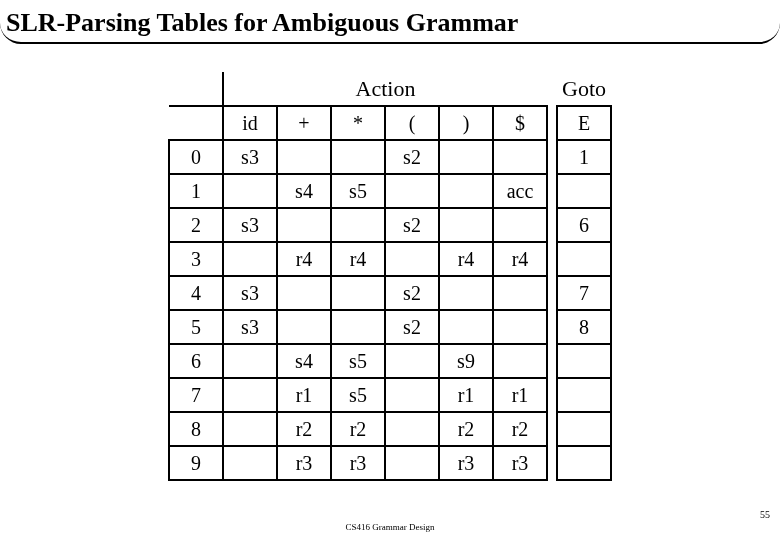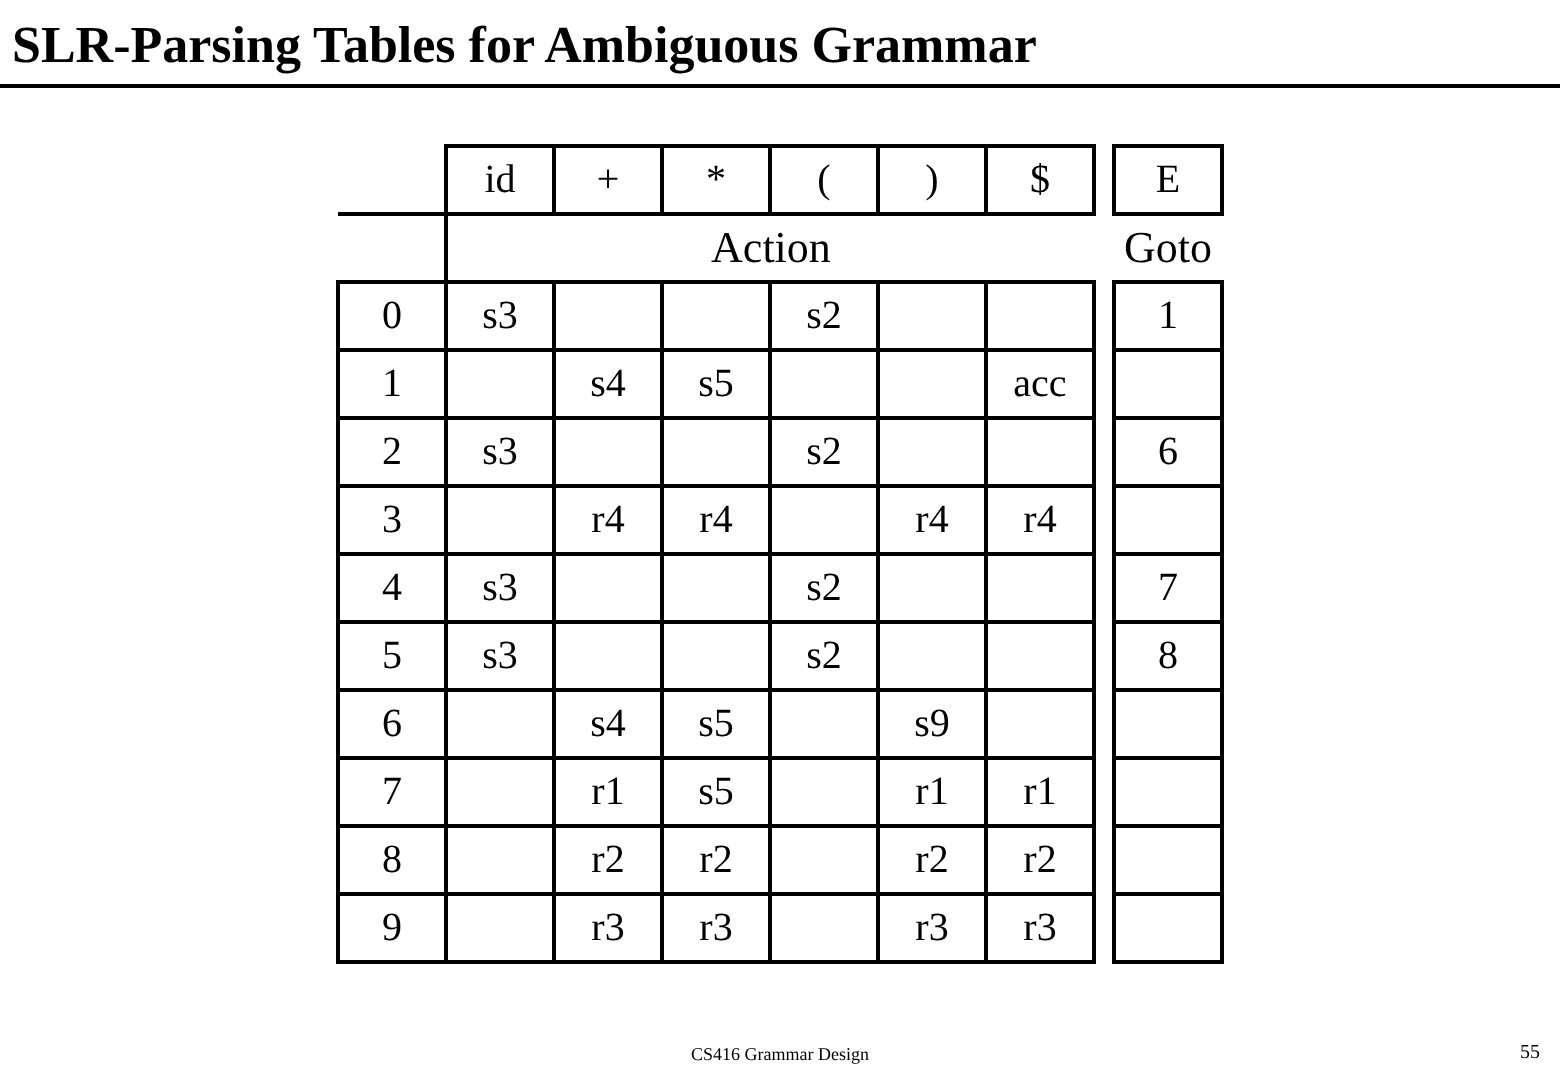--- a/index.html
+++ b/index.html
@@ -11,20 +11,21 @@
       width: 780px;
       height: 540px;
       position: relative;
     }
     .title {
       font-size: 26px;
       font-weight: bold;
       padding: 8px 16px 4px 6px;
       border-bottom: 2px solid #000;
       margin-bottom: 28px;
+      border-radius: 21px;
     }
     .table-wrap {
       display: flex;
       justify-content: center;
       margin-top: 10px;
     }
     table.parse {
       border-collapse: collapse;
     }
     table.parse th, table.parse td {
@@ -63,51 +64,51 @@
     .footer {
       position: absolute;
       bottom: 8px;
       width: 100%;
       text-align: center;
       font-size: 9px;
       color: #000;
     }
     .pagenum {
       position: absolute;
-      bottom: 8px;
+      bottom: 20px;
       right: 10px;
       font-size: 10px;
       margin-top: 14px;
     }
   </style>
 </head>
 <body>
 
 <div class="title">SLR-Parsing Tables for Ambiguous Grammar</div>
 
 <div class="table-wrap">
   <table class="parse">
     <tbody>
         <tr>
+      <td class="corner-blank"></td>
+      <th class="section" colspan="6">Action</th>
+      <td class="gap-col"></td>
+      <th class="section-goto">Goto</th>
+    </tr>
+    <tr>
       <td class="corner-blank"></td>
       <td>id</td>
       <td>+</td>
       <td>*</td>
       <td>(</td>
       <td>)</td>
       <td>$</td>
       <td class="gap-col"></td>
       <td>E</td>
     </tr>
-    <tr>
-      <td class="corner-blank"></td>
-      <th class="section" colspan="6">Action</th>
-      <td class="gap-col"></td>
-      <th class="section-goto">Goto</th>
-    </tr>
 
     <tr>
       <td>0</td>
       <td>s3</td>
       <td></td>
       <td></td>
       <td>s2</td>
       <td></td>
       <td></td>
       <td class="gap-col"></td>

